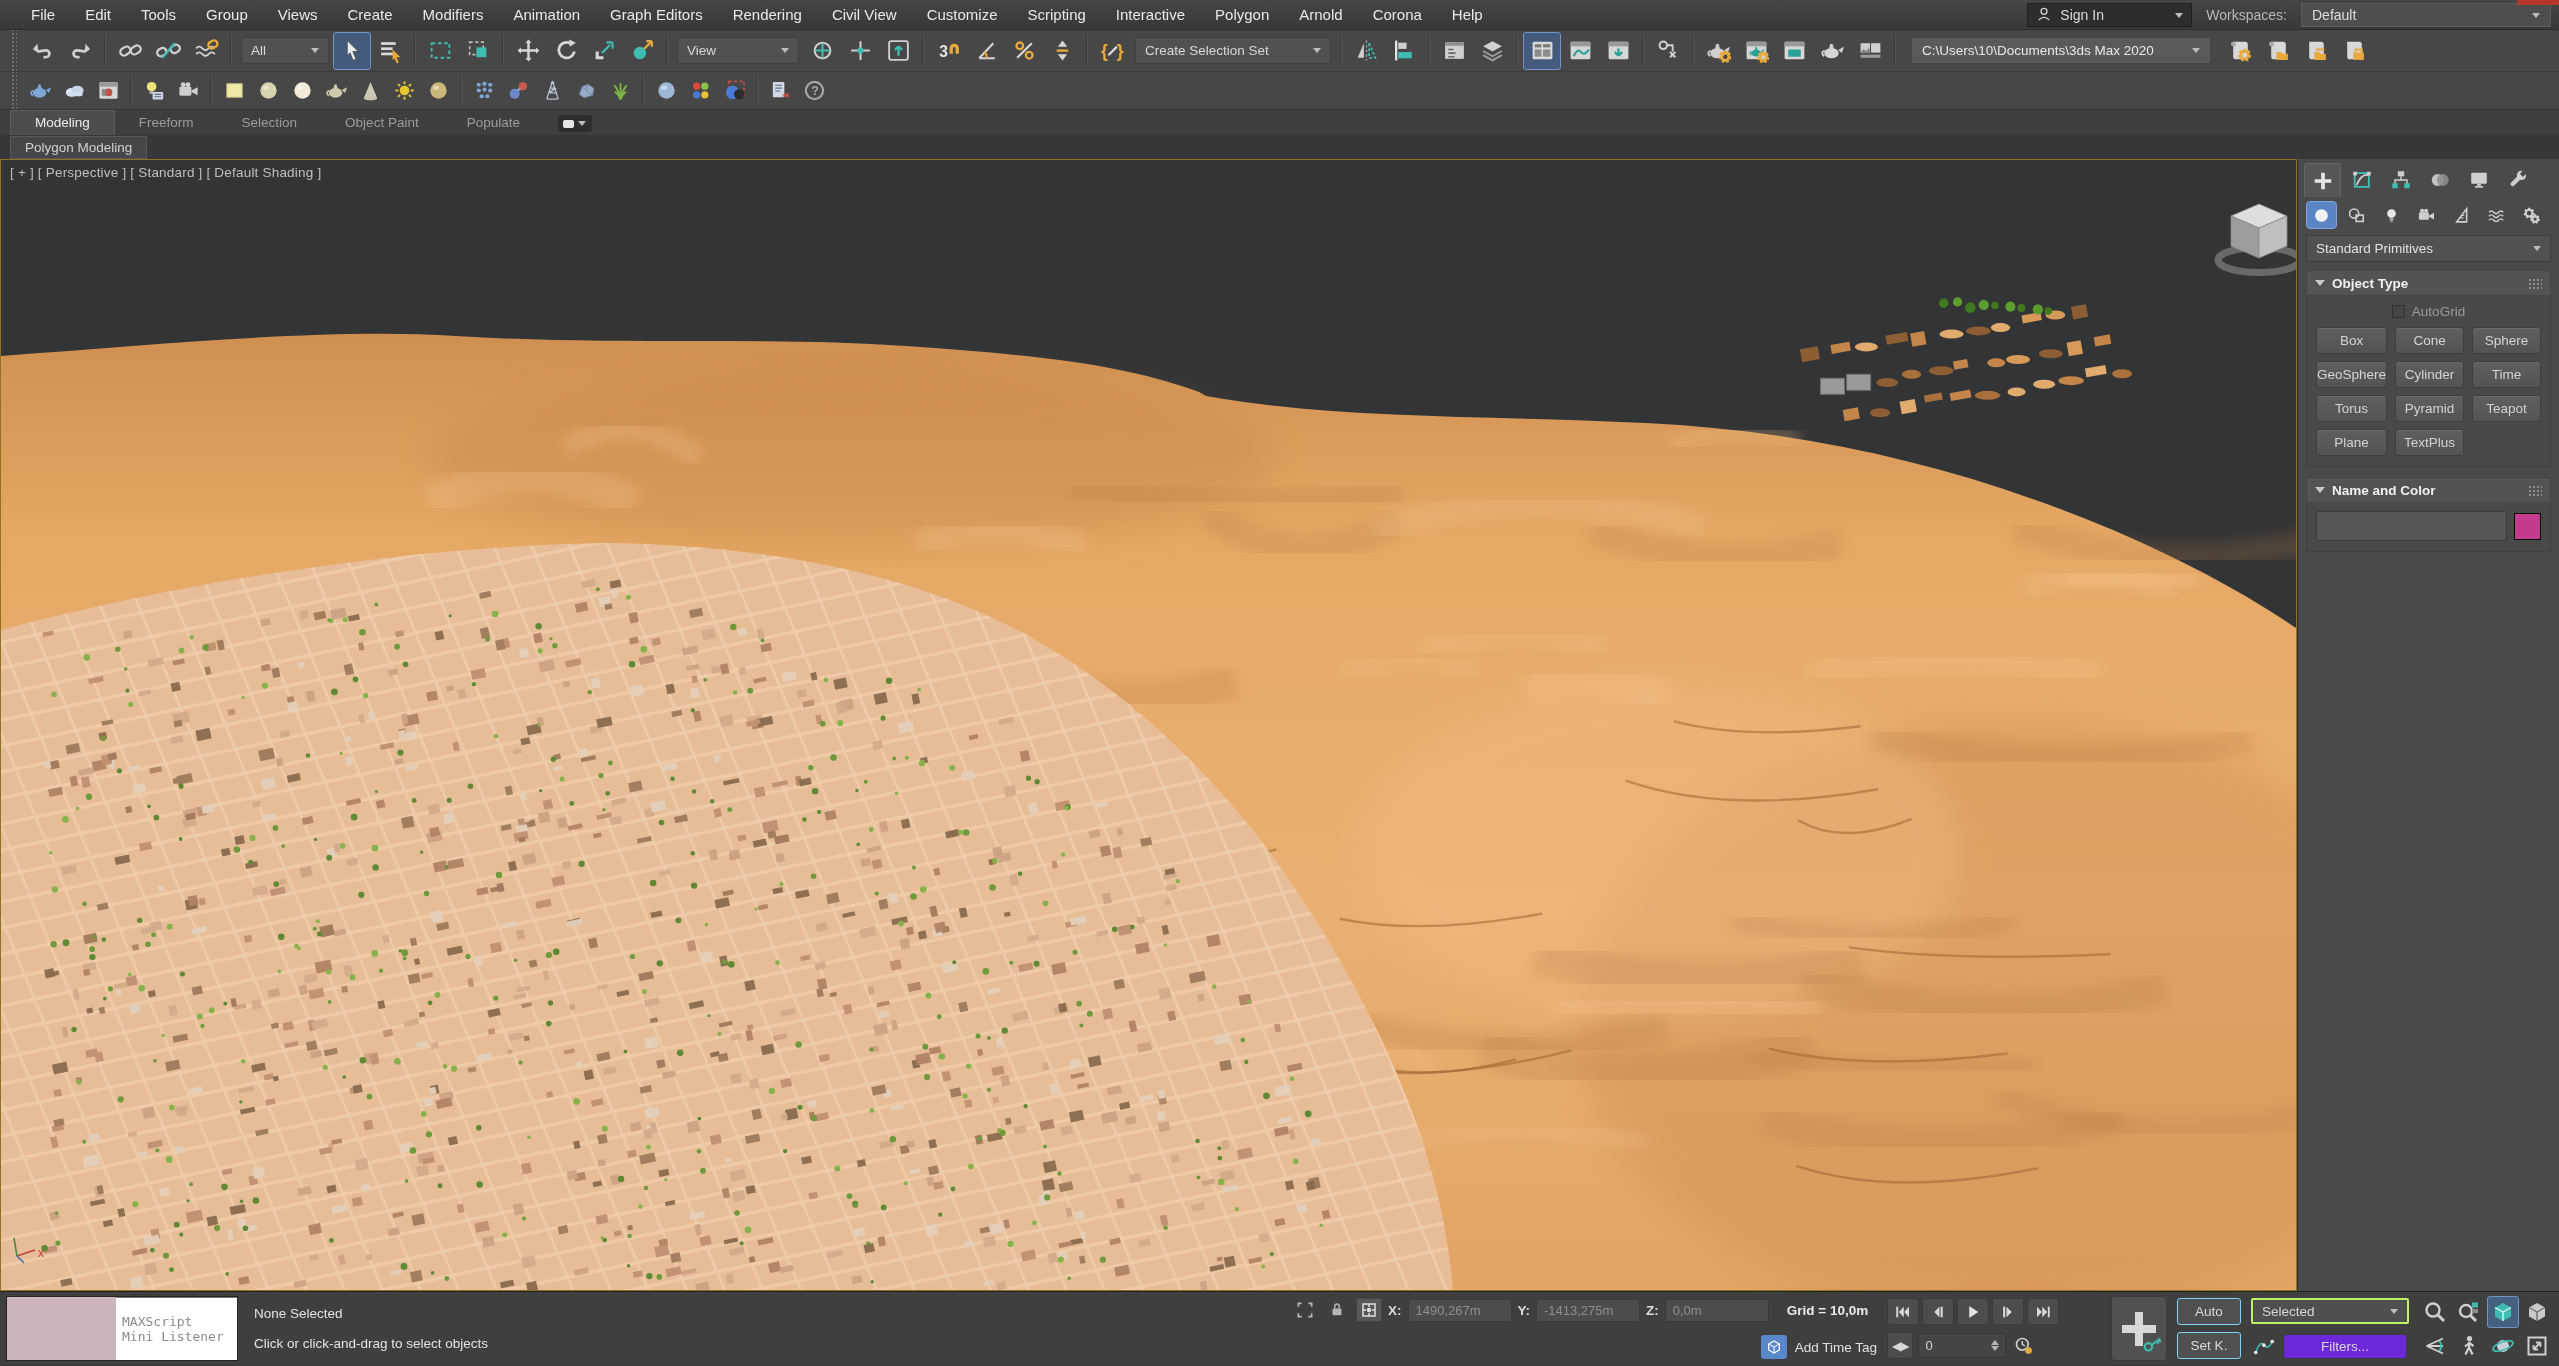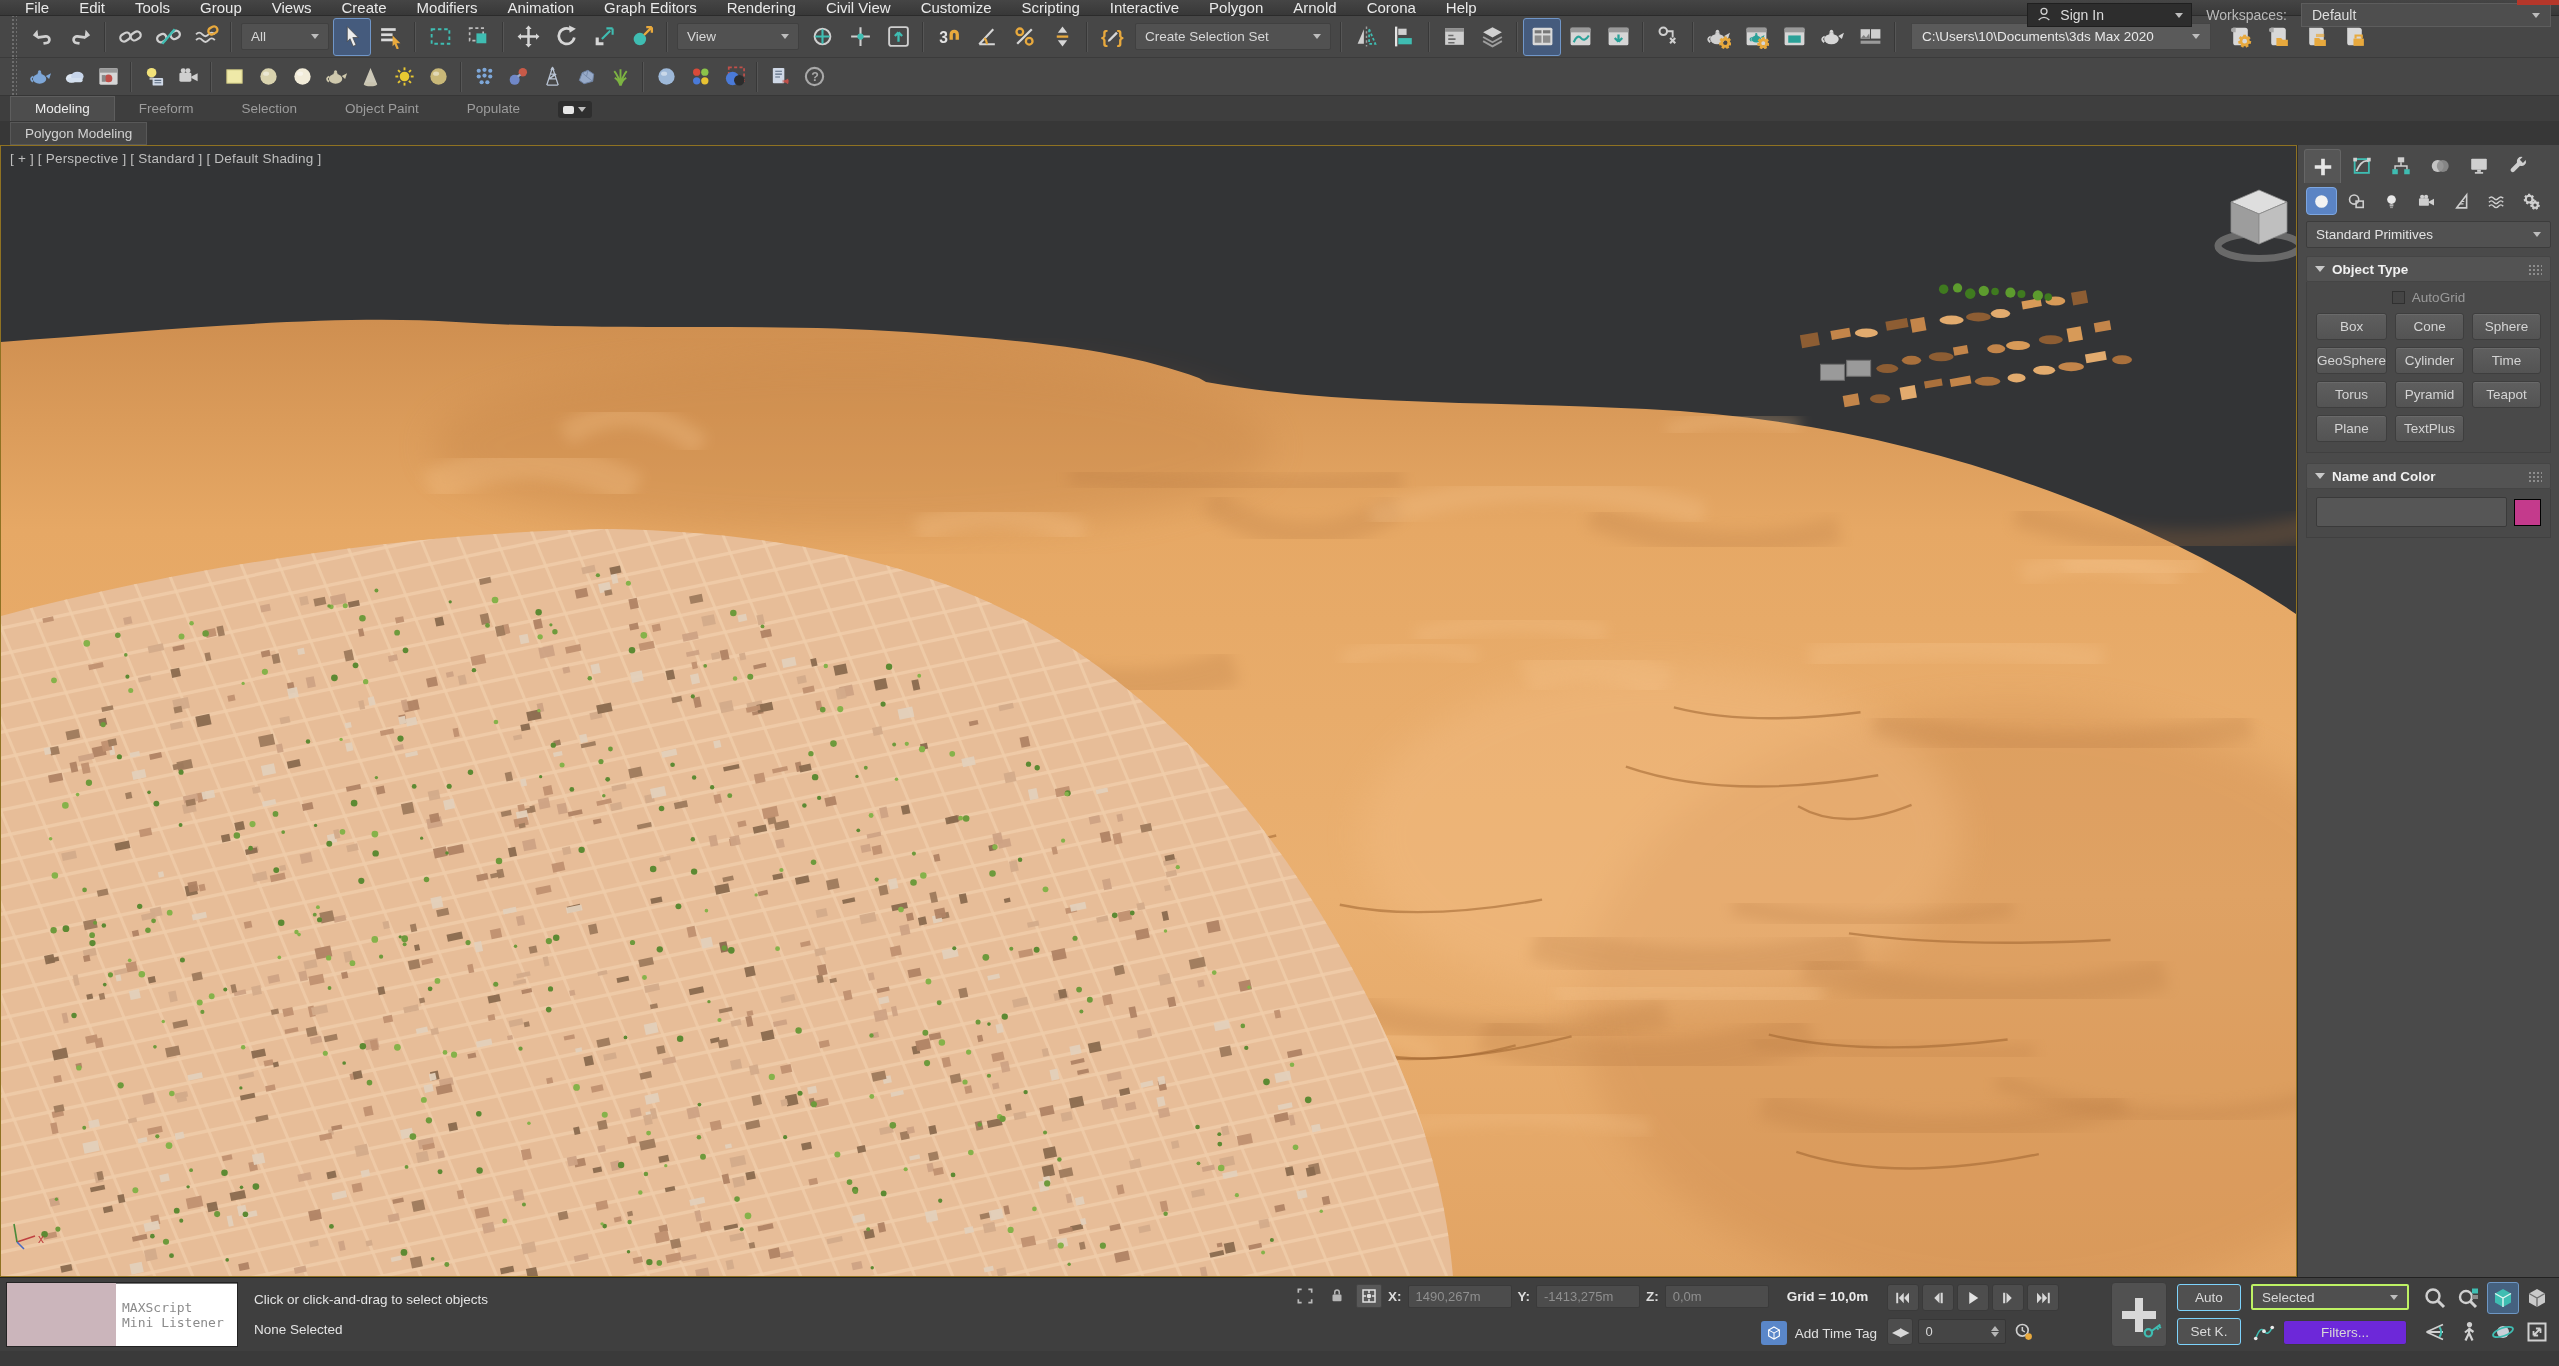--- a/index.html
+++ b/index.html
@@ -1,21 +1,21 @@
 <!DOCTYPE html>
 <html><head>
 <meta charset="utf-8">
 <style>
   * { margin:0; padding:0; box-sizing:border-box; }
   html,body { width:2559px; height:1366px; overflow:hidden; background:#3a3a3a;
     font-family:"Liberation Sans", sans-serif; -webkit-font-smoothing:antialiased; }
 
   
-  .menubar { height:16px; background:linear-gradient(#454545,#383838); display:flex; align-items:center;
-    padding-left:10px; position:relative; border-bottom:1px solid #2b2b2b; }
+  .menubar { height:30px; background:linear-gradient(#454545,#383838); display:flex; align-items:center;
+    padding-left:16px; position:relative; border-bottom:1px solid #2b2b2b; }
   .menubar .mitem { color:#e9e9e9; font-size:15px; padding:0 15px; line-height:30px; cursor:default; }
   .mb-right { position:absolute; right:8px; top:0; height:30px; display:flex; align-items:center; gap:14px; }
   .signin { width:165px; height:24px; background:#2d2d2d; border:1px solid #1f1f1f; display:flex; align-items:center;
     gap:8px; padding:0 8px; color:#dcdcdc; font-size:14px; }
   .signin .sp { flex:1; }
   .wslabel { color:#b9b9b9; font-size:14px; }
   .wsdd { width:250px; height:24px; background:#4e4e4e; border:1px solid #5d5d5d; display:flex; align-items:center;
     padding:0 10px; color:#dedede; font-size:14px; }
   .wsdd .sp { flex:1; }
   .closestub { position:absolute; right:0; top:0; width:42px; height:5px; background:#b5372a; }
@@ -2064,22 +2064,22 @@
   </div>
 </div>
 
 <div class="statusbar">
   <div class="listener">
     <div class="macro"></div>
     <div class="mini">MAXScript Mini Listener</div>
   </div>
 
   <div class="prompts">
+    <span>None Selected</span>
     <span>Click or click-and-drag to select objects</span>
-    <span>None Selected</span>
   </div>
 
   <div class="sb-col" style="width:585px;">
     <div class="sb-row">
       <span class="sicon">
         <svg width="20" height="20" viewBox="0 0 24 24">
             <path d="M4 8 V4 H8 M16 4 H20 V8 M20 16 V20 H16 M8 20 H4 V16" fill="none" stroke="#b9b9b9" stroke-width="2"></path>
           </svg>
       </span>
       <span class="sicon">

